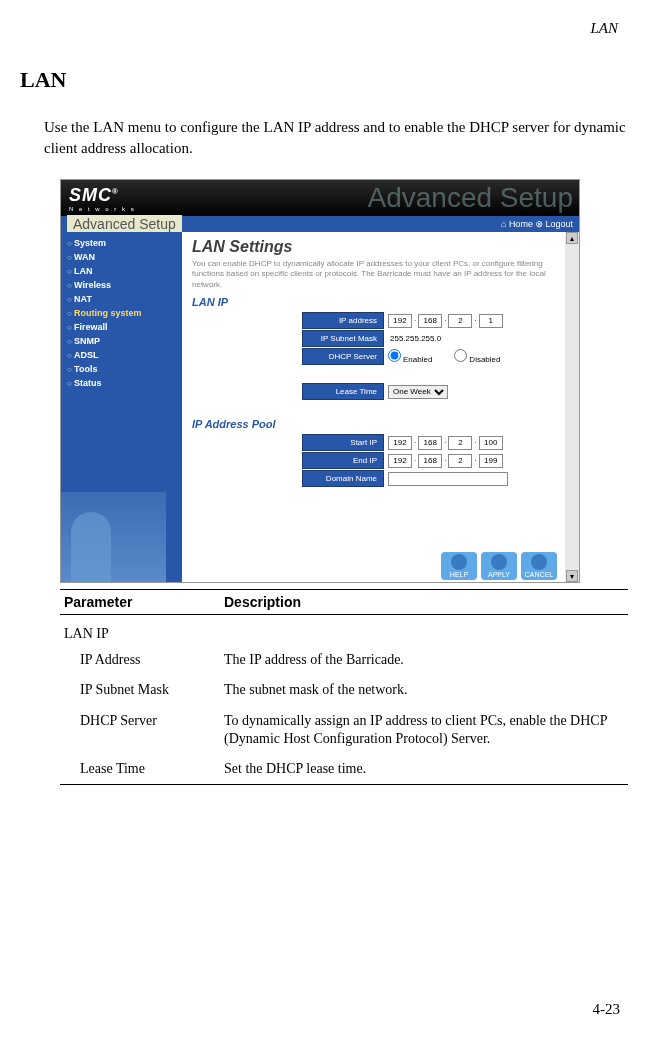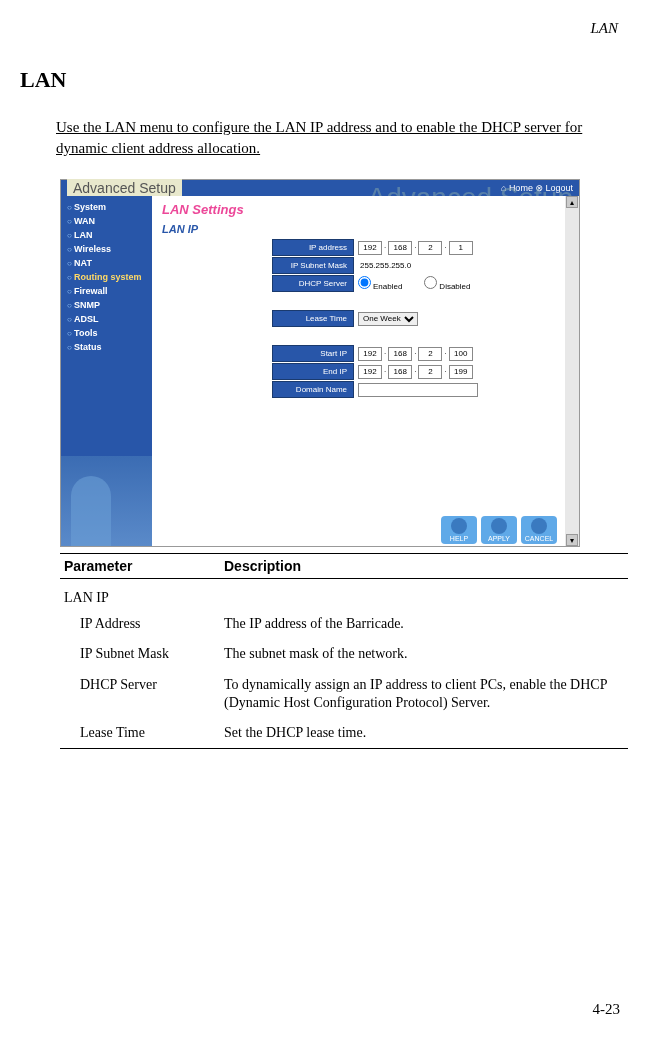--- a/index.html
+++ b/index.html
@@ -20,23 +20,22 @@
     margin-right: 10px;
   }
   .section-title {
     font-size: 22px;
     font-weight: bold;
     margin-bottom: 24px;
   }
   .intro-text {
     font-size: 15px;
     line-height: 1.4;
-    margin-left: 36px;
+    margin-left: 24px;
     margin-bottom: 20px;
-    text-decoration: underline;
   }
   .screenshot {
     margin-left: 40px;
     width: 520px;
     border: 1px solid #999;
     background: #fff;
     font-family: Arial, sans-serif;
     font-size: 10px;
   }
   .shot-top {
@@ -81,21 +80,21 @@
     font-family: Arial, sans-serif;
   }
   .bar-right { font-size: 9px; }
   .bar-right span { margin-left: 0; }
   .shot-body {
     display: flex;
     min-height: 350px;
     position: relative;
   }
   .shot-sidebar {
-    width: 91px;
+    width: 121px;
     background: #2856a9;
     padding: 4px 0;
   }
   .sidebar-item {
     color: #fff;
     font-size: 9px;
     padding: 2px 6px;
     font-weight: bold;
     cursor: pointer;
   }
@@ -119,22 +118,22 @@
     border-radius: 20px 20px 0 0;
     opacity: 0.6;
   }
   .shot-main {
     flex: 1;
     background: #fff;
     padding: 6px 10px;
     position: relative;
   }
   .main-title {
-    color: #ec4899;
-    font-size: 13px;
+    color: #404040;
+    font-size: 16px;
     font-weight: bold;
     font-style: italic;
     margin-bottom: 3px;
   }
   .main-desc {
     color: #888;
     font-size: 8px;
     line-height: 1.3;
     margin-bottom: 6px;
   }
@@ -275,20 +274,26 @@
 <body>
 
 <div class="header-label">LAN</div>
 
 <div class="section-title">LAN</div>
 
 <div class="intro-text">Use the LAN menu to configure the LAN IP address and to enable the DHCP server for dynamic client address allocation.</div>
 
 <div class="screenshot" style="position:relative;">
   <div class="adv-setup-big" style="top:2px; right:6px;">Advanced Setup</div>
+  <div class="shot-top">
+    <div>
+      <span class="logo"><span>SMC</span><sup>®</sup></span>
+      <span class="logo-sub">N e t w o r k s</span>
+    </div>
+  </div>
   <div class="shot-bar">
     <span class="adv-setup-small">Advanced Setup</span>
     <span class="bar-right">
       <span><span>⌂</span> <span>Home</span></span>
       <span><span>⊗</span> <span>Logout</span></span>
     </span>
   </div>
   <div class="shot-body">
     <div class="shot-sidebar">
       <div id="sidebar-container">
@@ -303,20 +308,21 @@
           <div class="sidebar-item">ADSL</div>
           <div class="sidebar-item">Tools</div>
           <div class="sidebar-item">Status</div>
         </div>
       <div class="sidebar-img-area">
         <div class="person"></div>
       </div>
     </div>
     <div class="shot-main">
       <div class="main-title">LAN Settings</div>
+      <div class="main-desc">You can enable DHCP to dynamically allocate IP addresses to your client PCs, or configure filtering functions based on specific clients or protocols. The Barricade must have an IP address for the local network.</div>
       <div class="sub-title">LAN IP</div>
 
       <div class="form-row">
         <div class="form-label">IP address</div>
         <div class="form-val">
           <input class="ip-box" value="192" style="">
             <span class="dot">.</span>
           <input class="ip-box" value="168" style="">
             <span class="dot">.</span>
           <input class="ip-box" value="2" style="">
@@ -342,20 +348,21 @@
         <div class="form-row">
           <div class="form-label">Lease Time</div>
           <div class="form-val">
             <select class="select-box">
               <option>One Week</option>
             </select>
           </div>
         </div>
       </div>
 
+      <div class="sub-title">IP Address Pool</div>
       <div class="pool-block">
         <div class="form-row">
           <div class="form-label">Start IP</div>
           <div class="form-val">
             <input class="ip-box" value="192" style="">
               <span class="dot">.</span>
             <input class="ip-box" value="168" style="">
               <span class="dot">.</span>
             <input class="ip-box" value="2" style="">
               <span class="dot">.</span>

